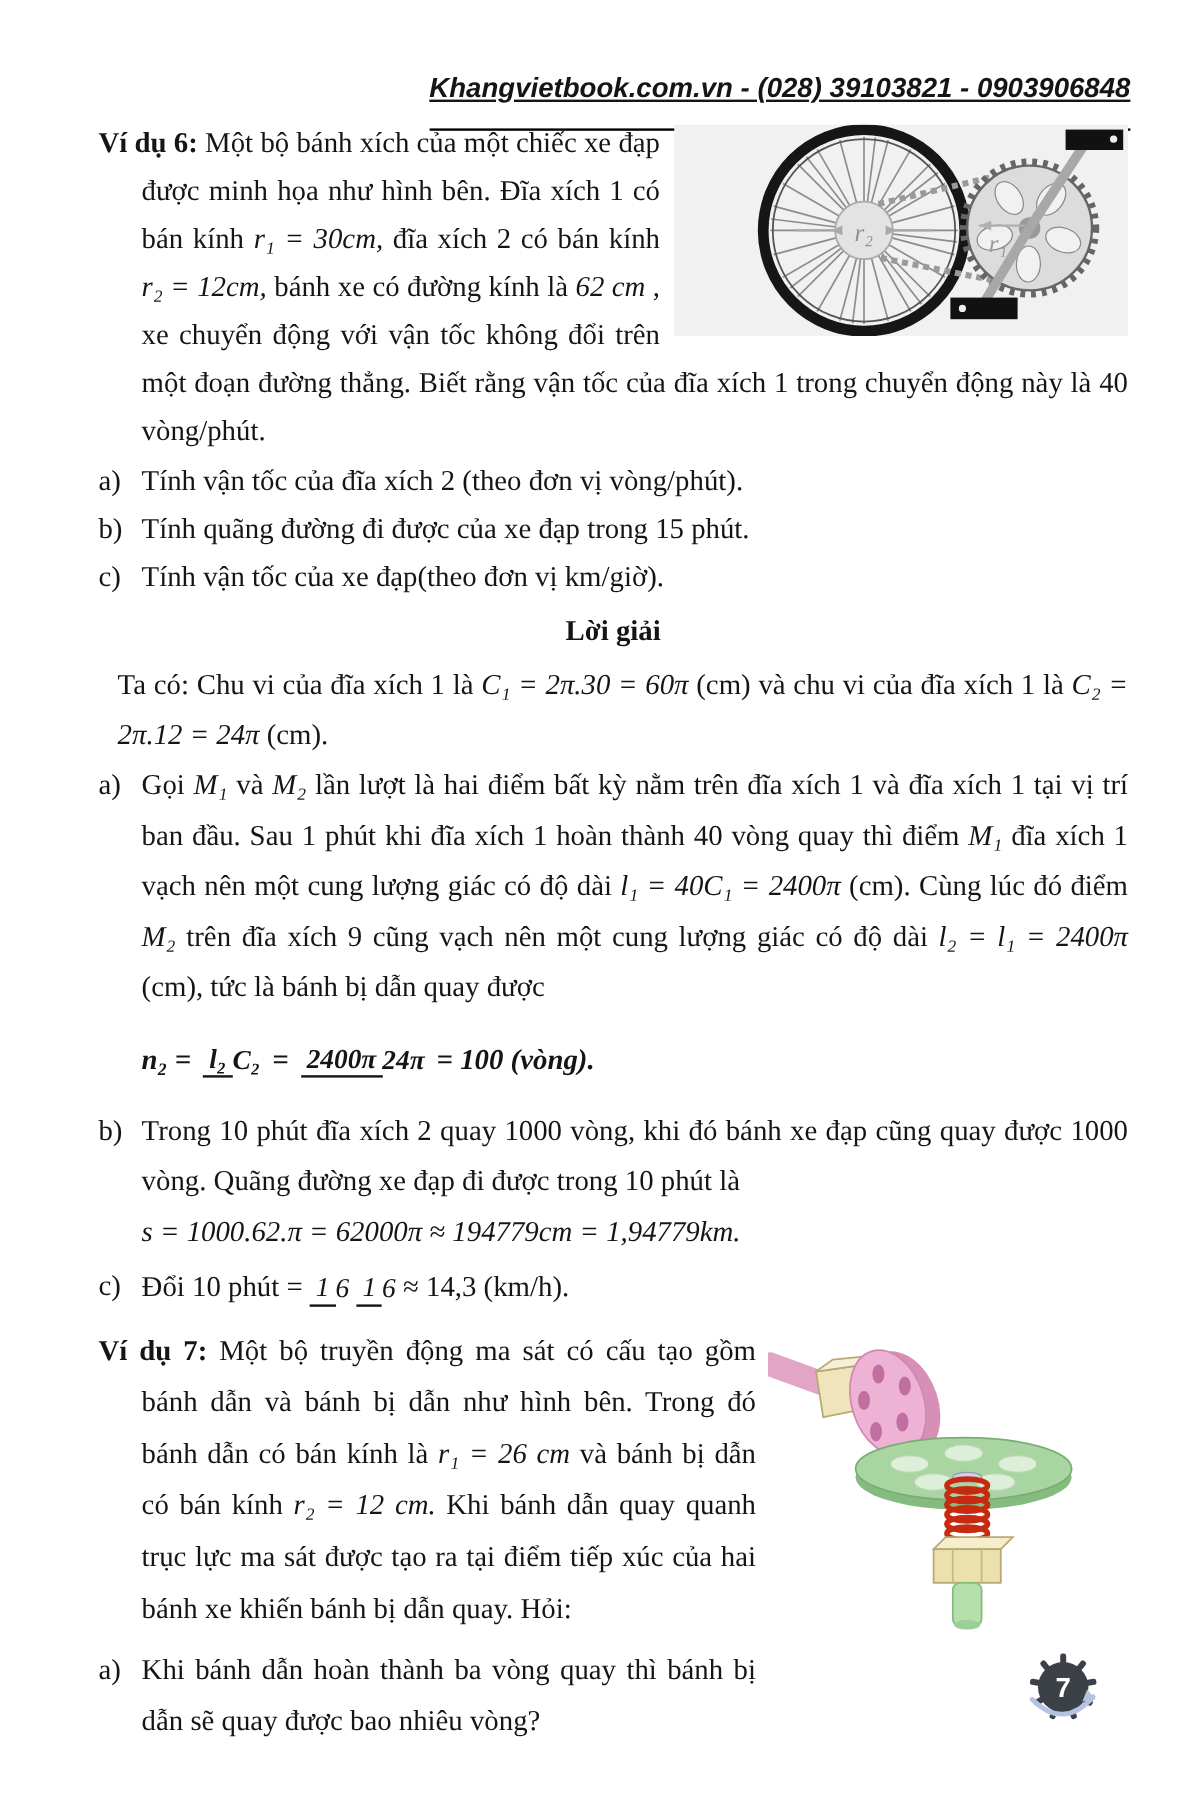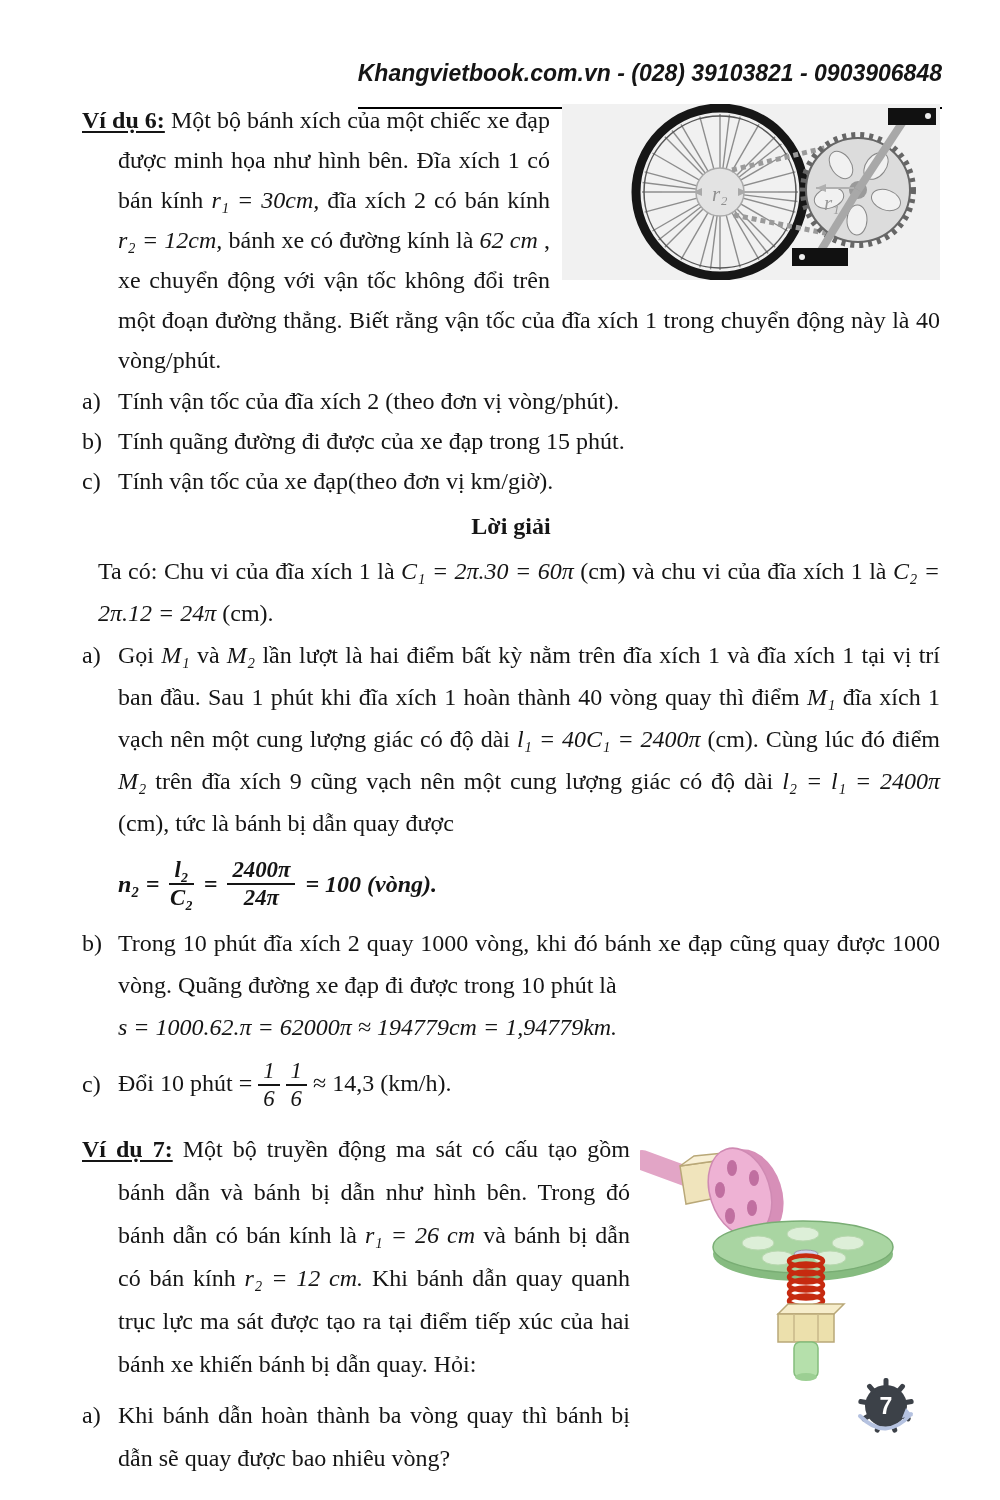--- a/index.html
+++ b/index.html
@@ -4,41 +4,41 @@
 <style>
   * { margin:0; padding:0; box-sizing:border-box; }
   html,body { width:1000px; height:1500px; background:#fff; }
   body {
     font-family:"Liberation Serif","DejaVu Serif",serif;
     font-size:24px; color:#151515; position:relative; overflow:hidden;
   }
   .header { position:absolute; top:60px; left:0; right:58px; text-align:right;
     font-family:"Liberation Sans","DejaVu Sans",sans-serif; font-style:italic;
     font-weight:700; font-size:23px; }
-  .header-text { display:inline-block; border-bottom:2.5px solid #000; padding-bottom:20px; }
+  .header-text { display:inline-block; border-bottom:2.5px solid #000; padding-bottom:20px;text-decoration:underline; }
 
   .content { position:absolute; left:82px; top:100px; width:858px; }
   .just { text-align:justify; }
   .hang { padding-left:36px; text-indent:-36px; }
   .ex6p { line-height:40px; }
   .q { line-height:38px; margin-top:2px; }
   .sol { line-height:42px; }
   .ex7p { line-height:43px; margin-top:8px; }
   .item { position:relative; padding-left:36px; }
   .item > .lbl { position:absolute; left:0; top:0; }
   .m { font-style:italic; }
-  .lbl-ex { font-weight:700; text-decoration:underline; text-underline-offset:3px; }
+  .lbl-ex { font-weight:700; text-underline-offset:3px; }
   .sol-title { text-align:center; font-weight:700; margin:6px 0 4px; line-height:40px; }
   .intro { padding-left:16px; }
 
   .fig-bike { float:right; width:378px; height:176px; margin:4px 0 8px 12px;
     background:#f1f1f1; }
   .fig-friction { float:right; width:300px; height:268px; margin:4px 0 4px 10px; }
 
-  .frac { display:inline-flex; flex-direction:column; align-items:center;
+  .frac { display:inline-flex; flex-direction:row; align-items:center;
     line-height:1.15; font-size:0.95em; vertical-align:middle; font-style:italic; }
   .frac .num { border-bottom:2px solid #151515; padding:0 5px; }
   .eq { margin:8px 0 6px 0; font-style:italic; display:flex; align-items:center;
     gap:10px; line-height:1.1; min-height:64px;font-weight:bold; }
   .eq-line { font-style:italic; line-height:42px; }
   .solc { padding-top:10px; padding-bottom:8px; line-height:1.25; }
   .solc > .lbl { top:50%; transform:translateY(-50%); }
 
   .badge { position:absolute; left:850px; top:1376px; width:72px; height:78px; }
 </style>

